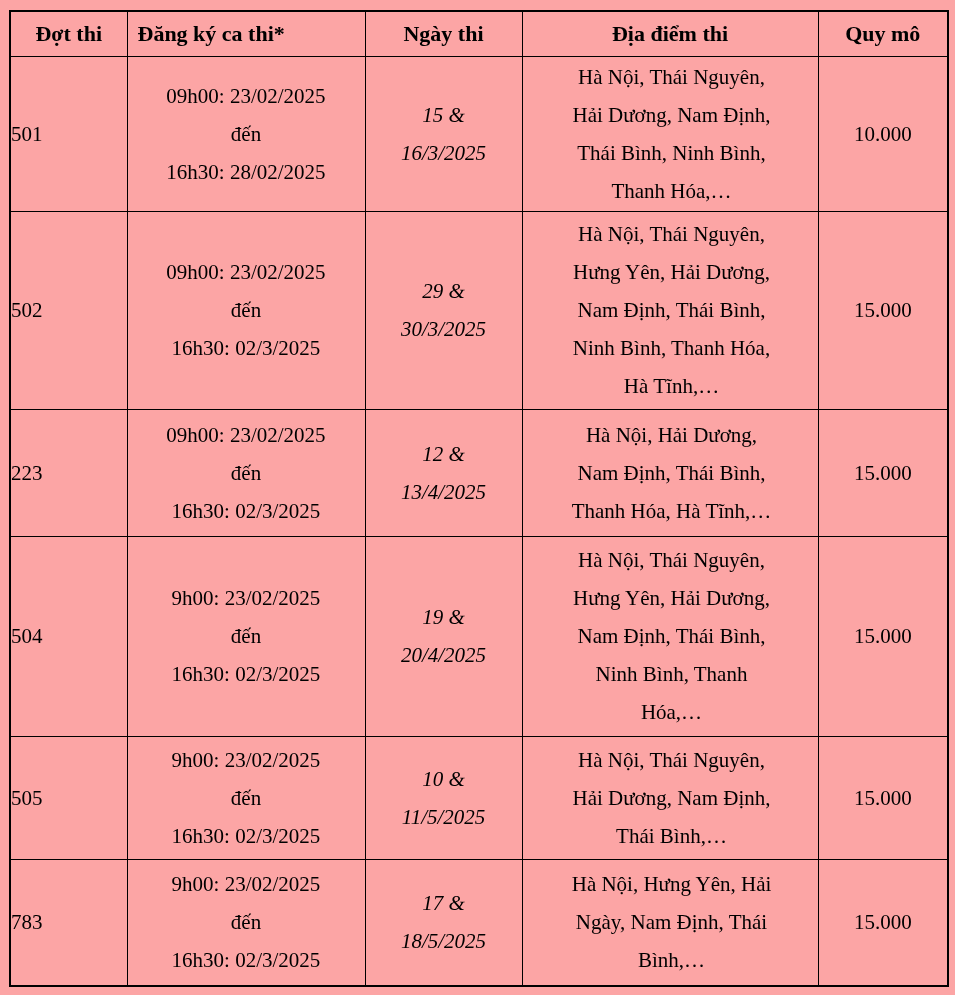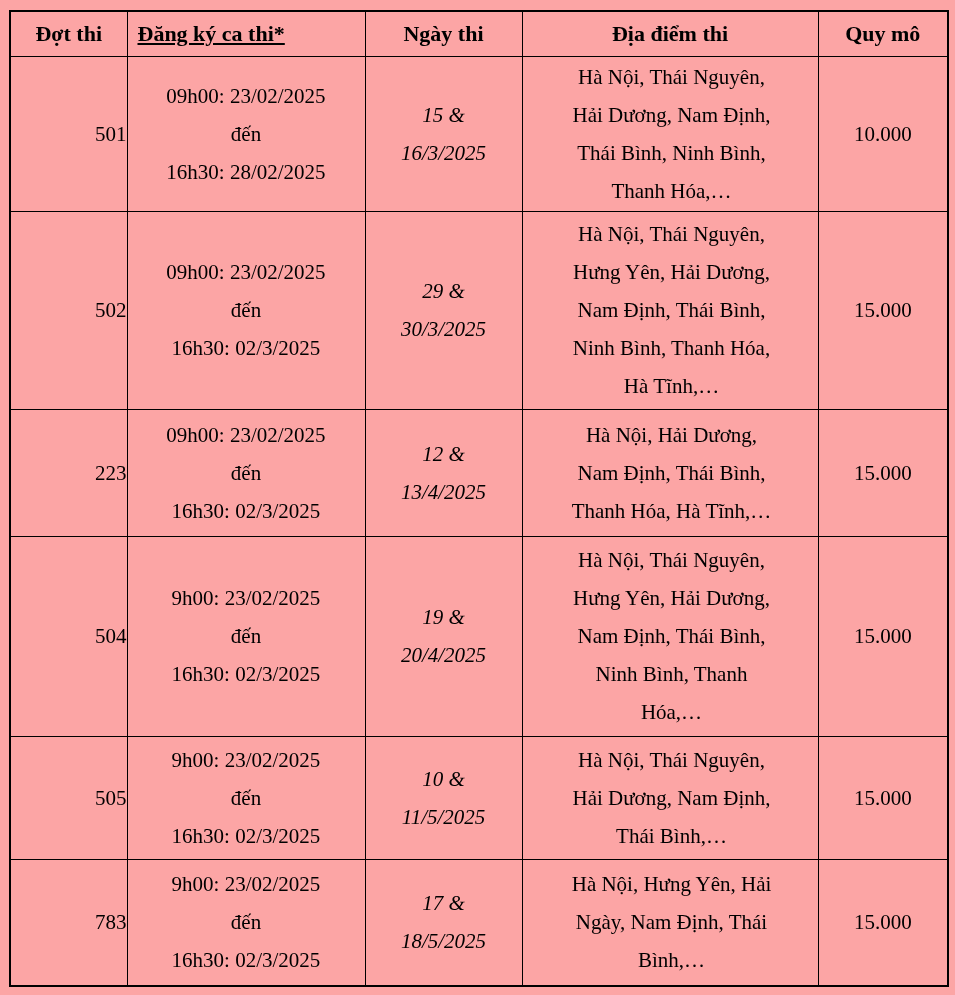--- a/index.html
+++ b/index.html
@@ -34,23 +34,22 @@
   }
   .exam-table th {
     font-size: 22px;
     font-weight: bold;
     text-align: center;
     line-height: 26px;
   }
   .exam-table th.h-left {
     text-align: left;
     padding-left: 10px;
-    text-decoration: underline;
   }
-  td.c-round   { text-align: right; }
+  td.c-round   { text-align: left; }
   td.c-reg     { text-align: center; white-space: pre-line; }
   td.c-date    { text-align: center; white-space: pre-line; font-style: italic; }
   td.c-loc     { text-align: center; padding: 0 6px 0 9px; white-space: pre-line; }
   td.c-scale   { text-align: center; }
 </style>
 </head>
 <body>
 
 <div class="page">
   <table class="exam-table">

